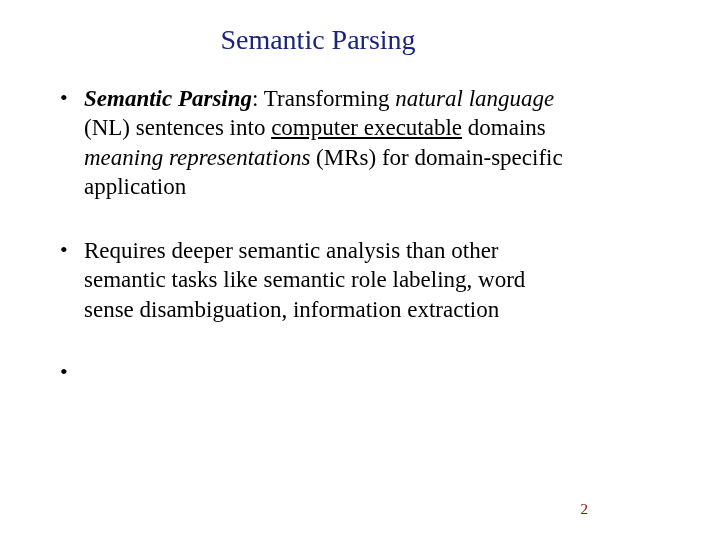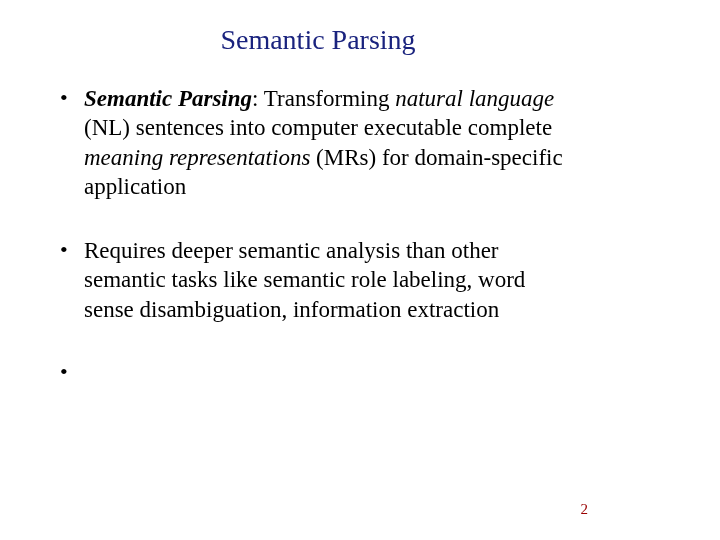--- a/index.html
+++ b/index.html
@@ -56,38 +56,38 @@
     line-height: 1.35;
   }
   ul.sub > li::before {
     content: "–";
     position: absolute;
     left: 10px;
     top: 0;
   }
   .bi { font-weight: bold; font-style: italic; }
   .i  { font-style: italic; text-align: center; }
-  .u  { }
+  .u  { text-decoration: underline; }
   .footer {
     position: absolute;
     right: 48px;
     bottom: 22px;
     font-size: 15px;
     color: #900;
   }
 </style>
 </head>
 <body>
 
 <div class="slide">
   <h1 class="title">Semantic Parsing</h1>
 
   <ul class="top">
     <li>
-      <span class="bi">Semantic Parsing</span><span>: Transforming </span><span class="i">natural language</span><span> (NL) sentences into </span><span class="u">computer executable</span><span> complete </span><span class="i">meaning representations</span><span> (MRs) for domain-specific application</span>
+      <span class="bi">Semantic Parsing</span><span>: Transforming </span><span class="i">natural language</span><span> (NL) sentences into </span><span class="u">computer executable</span><span> domains </span><span class="i">meaning representations</span><span> (MRs) for domain-specific application</span>
     </li>
     <li>Requires deeper semantic analysis than other semantic tasks like semantic role labeling, word sense disambiguation, information extraction</li>
     <li>
     </li>
   </ul>
 
   <div class="footer">2</div>
 </div>
 
 </body></html>

